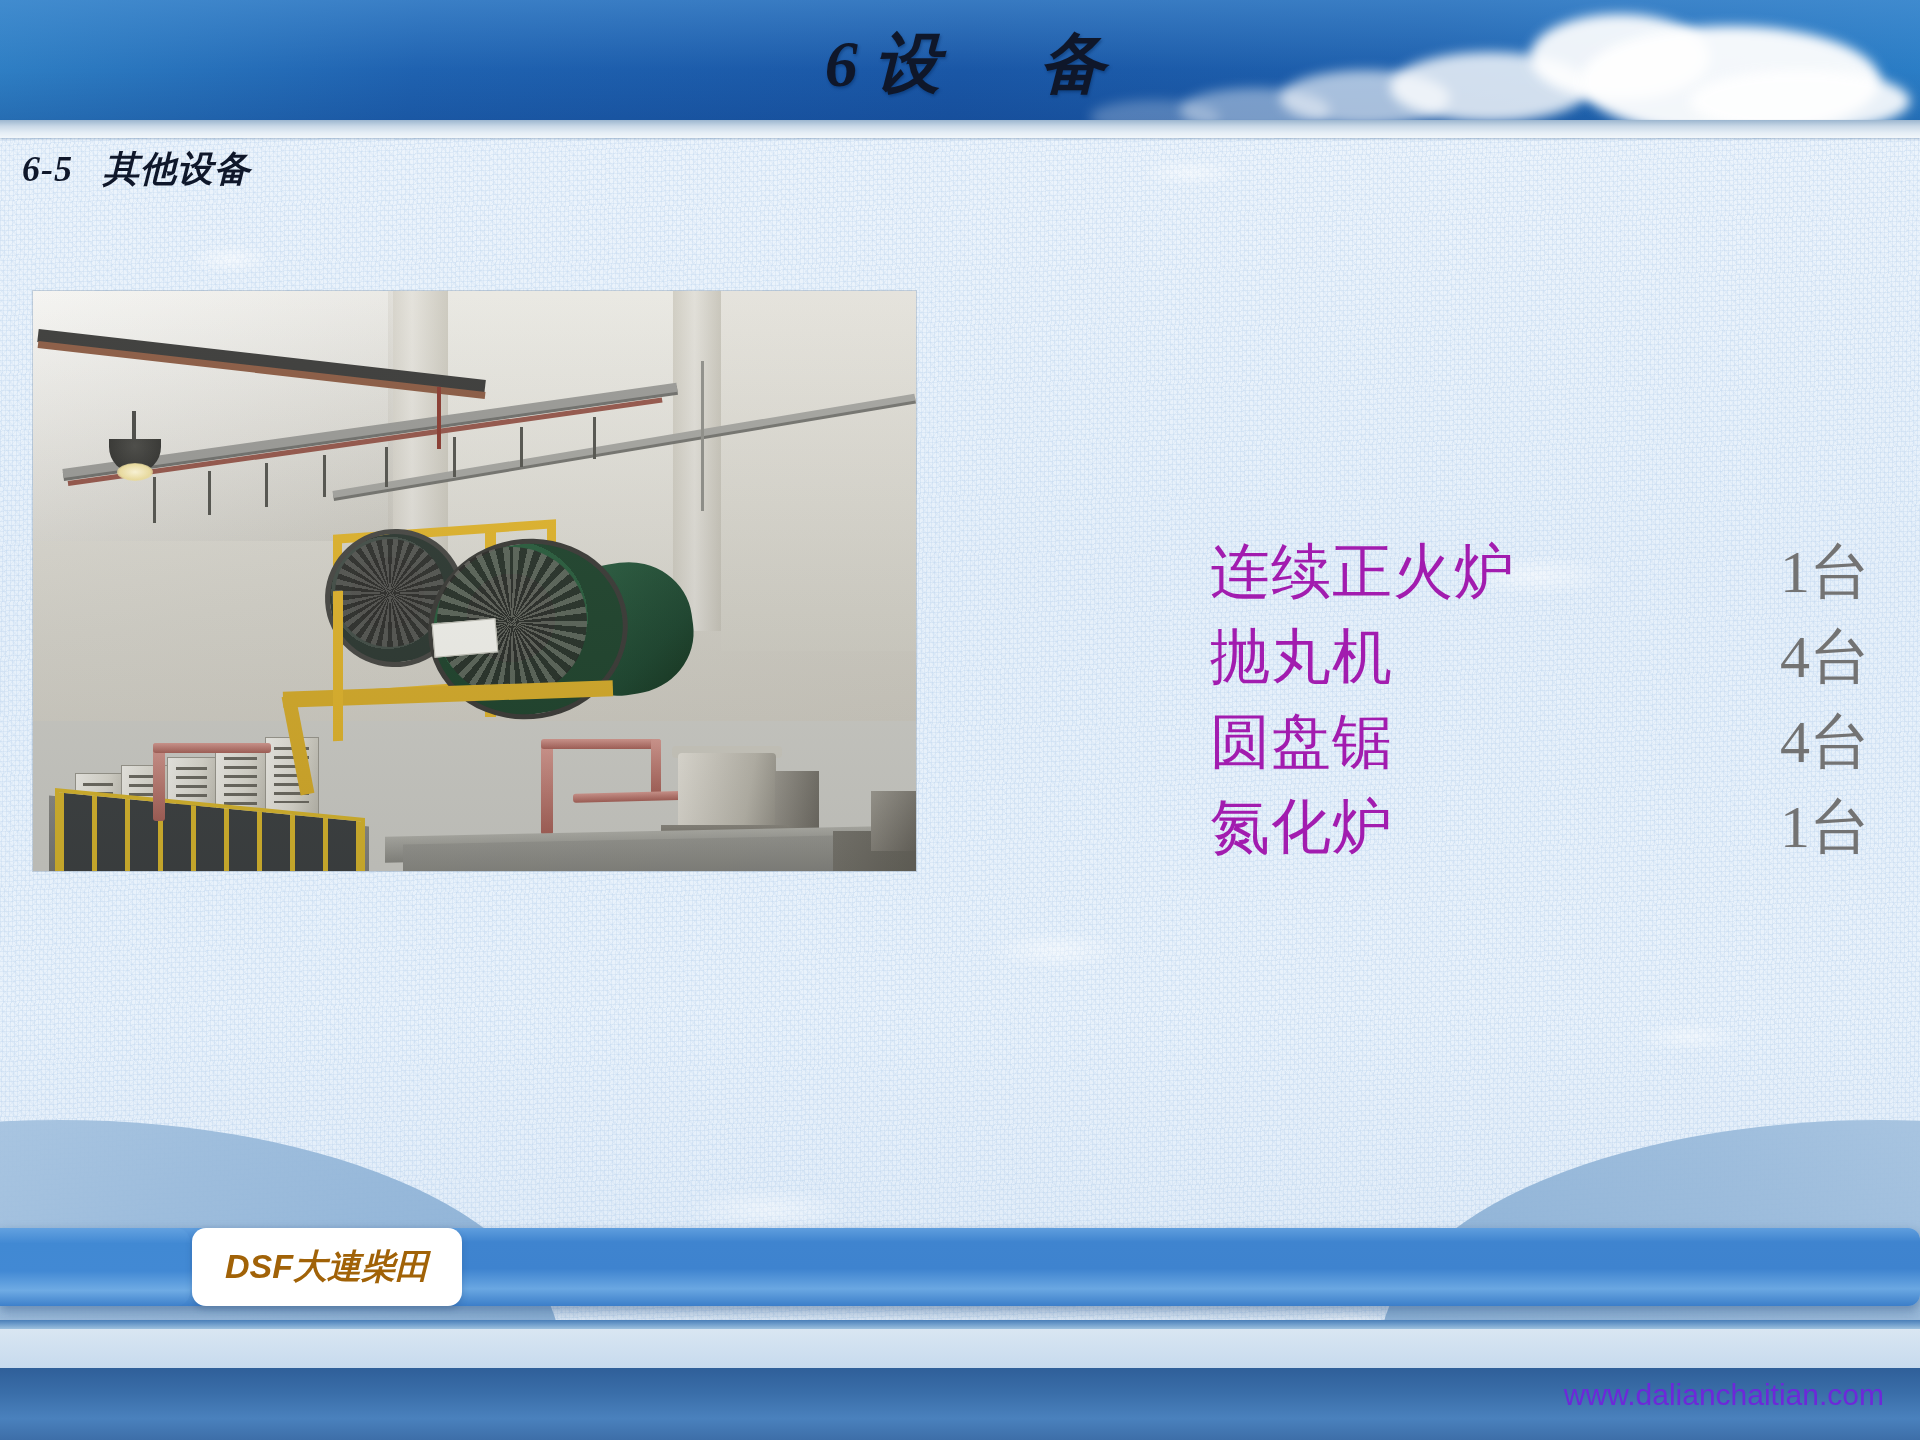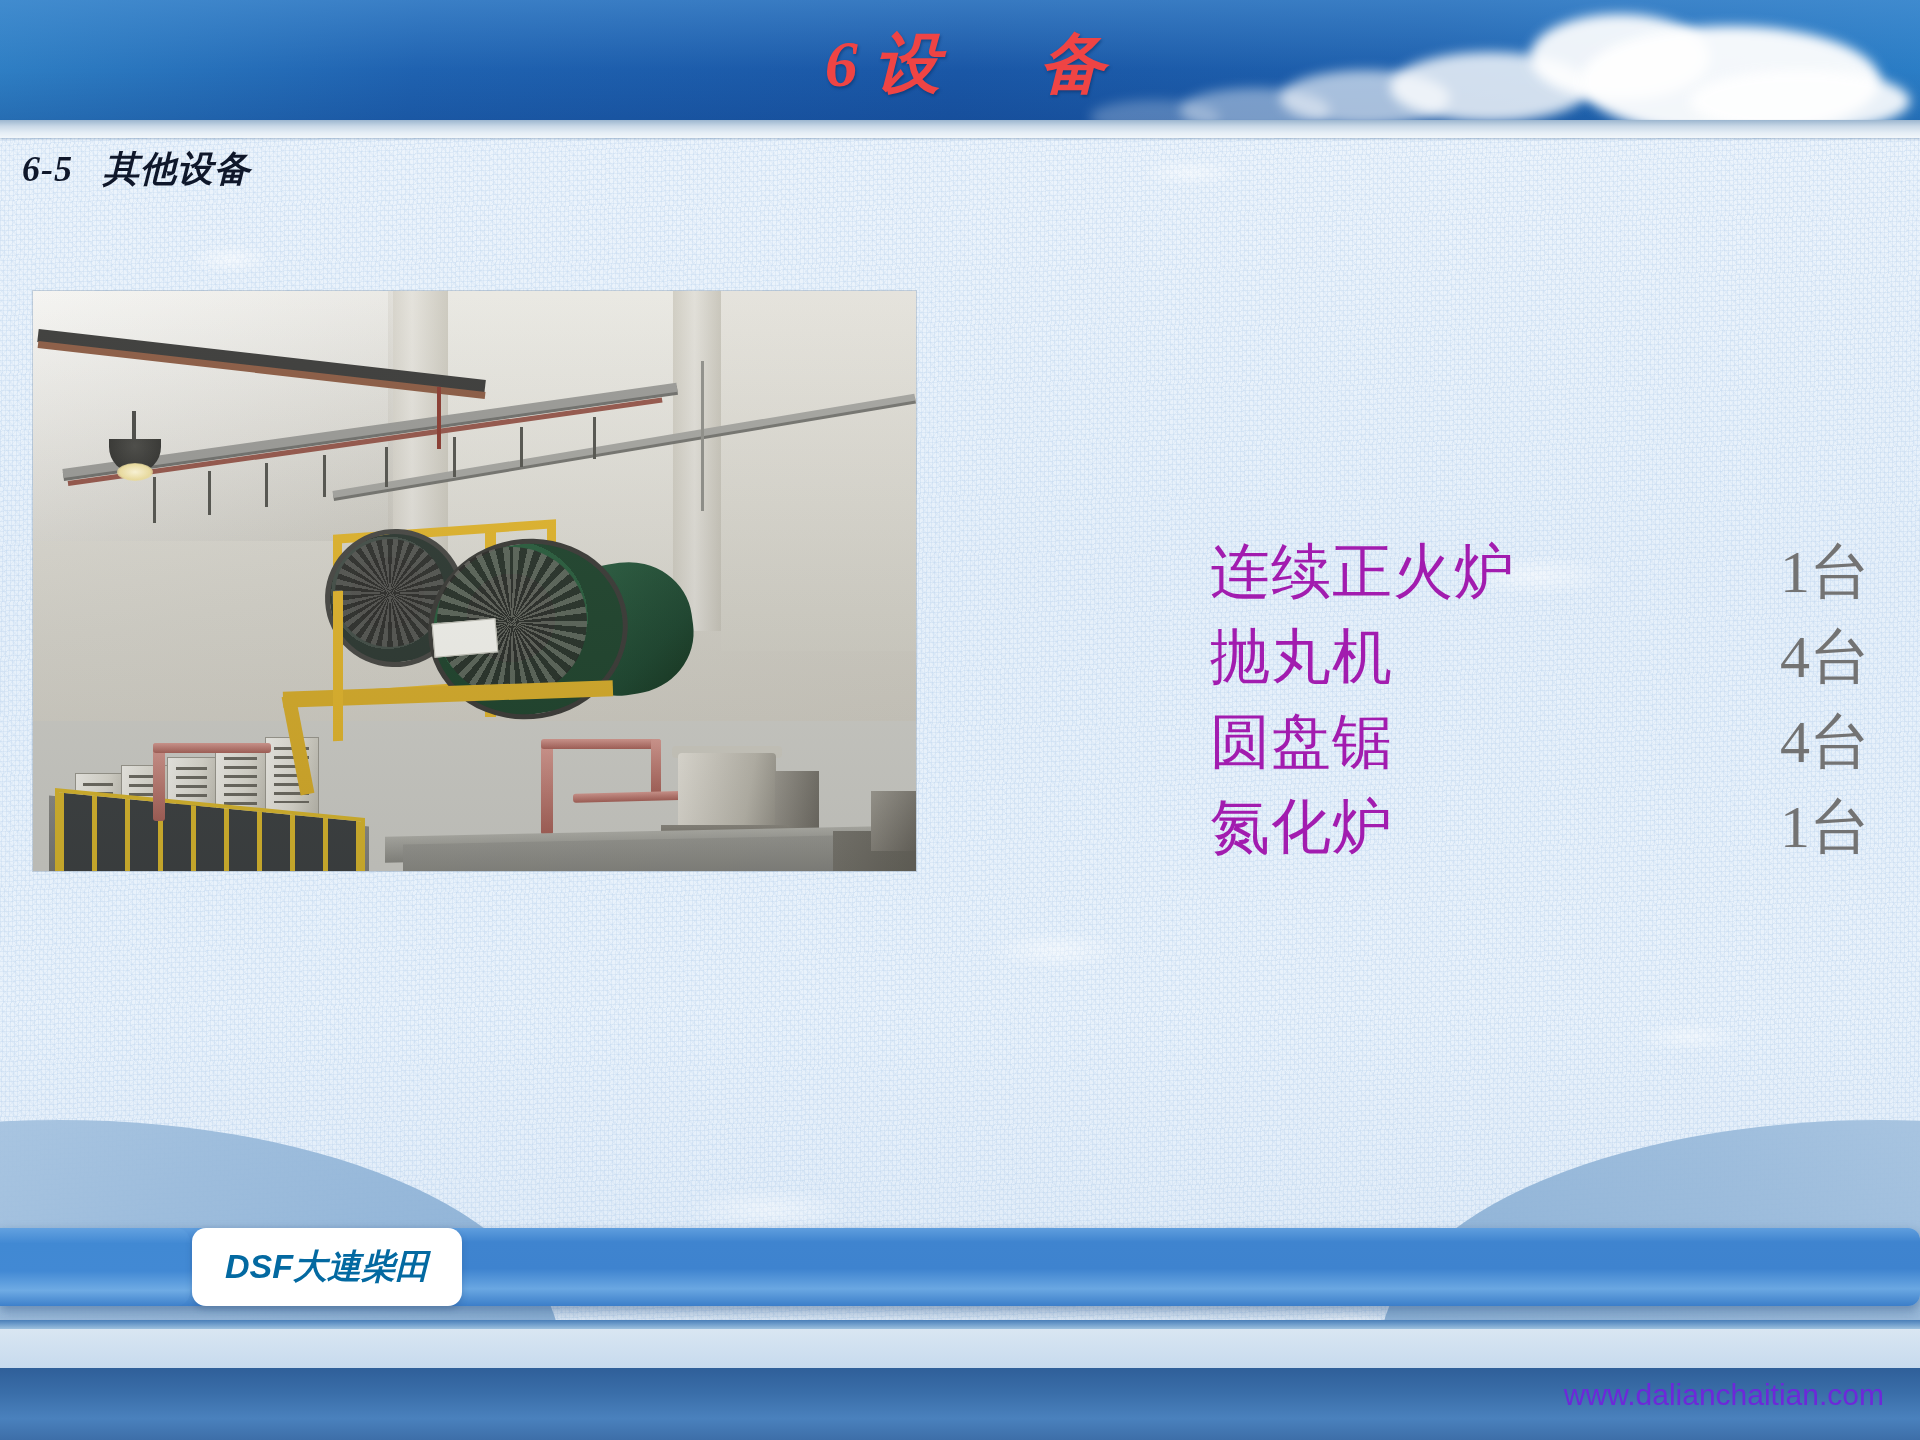--- a/index.html
+++ b/index.html
@@ -54,21 +54,21 @@
   .c2{right:210px;top:14px;width:180px;height:86px;opacity:.92;}
   .c3{right:330px;top:52px;width:200px;height:70px;opacity:.8;}
   .c4{right:470px;top:70px;width:170px;height:56px;opacity:.62;}
   .c5{right:590px;top:88px;width:150px;height:44px;opacity:.42;}
   .c6{right:10px;top:70px;width:220px;height:62px;opacity:.9;}
   .c7{right:700px;top:100px;width:130px;height:34px;opacity:.25;}
 
   .header-title{
     position:absolute;left:0;top:0;width:1920px;height:128px;
     display:flex;align-items:center;justify-content:center;
-    color:#ef4444;font-size:66px;font-style:italic;font-weight:700;
+    color:#0f172a;font-size:66px;font-style:italic;font-weight:700;
     letter-spacing:0px;
     font-family:"Liberation Serif","DejaVu Serif",serif;
     text-shadow:1px 2px 3px rgba(0,40,90,.45);
     z-index:3;
     padding-left:10px;box-sizing:border-box;
     white-space:pre;
   }
 
   .header-underline{
     position:absolute;left:0;top:120px;width:1920px;height:18px;
@@ -223,21 +223,21 @@
     background:linear-gradient(180deg,#63a1e0 0%,#4189d3 20%,#4289d4 55%,#6fabe4 80%,#3d80cb 100%);
     border-radius:0 14px 14px 0;
   }
   .logo-box{
     position:absolute;left:192px;top:1228px;width:270px;height:78px;z-index:9;
     background:#ffffff;border-radius:14px;
     box-shadow:0 3px 6px rgba(40,80,130,.30);
     display:flex;align-items:center;justify-content:center;
   }
   .logo-text{
-    color:#0369a1;font-size:34px;font-weight:700;font-style:italic;
+    color:#a16207;font-size:34px;font-weight:700;font-style:italic;
     font-family:"Liberation Sans","DejaVu Sans",sans-serif;white-space:pre;
     letter-spacing:0px;
   }
   .sep-line{
     position:absolute;left:0;top:1320px;width:1920px;height:9px;z-index:8;
     background:linear-gradient(180deg,#4a7fb8,#6d9ccb 45%,#9cc0dd);
   }
   .lower-grad{
     position:absolute;left:0;top:1329px;width:1920px;height:66px;z-index:7;
     background:linear-gradient(180deg,#d9e6f2 0%,#c8dbee 55%,#b7cee6 100%);

